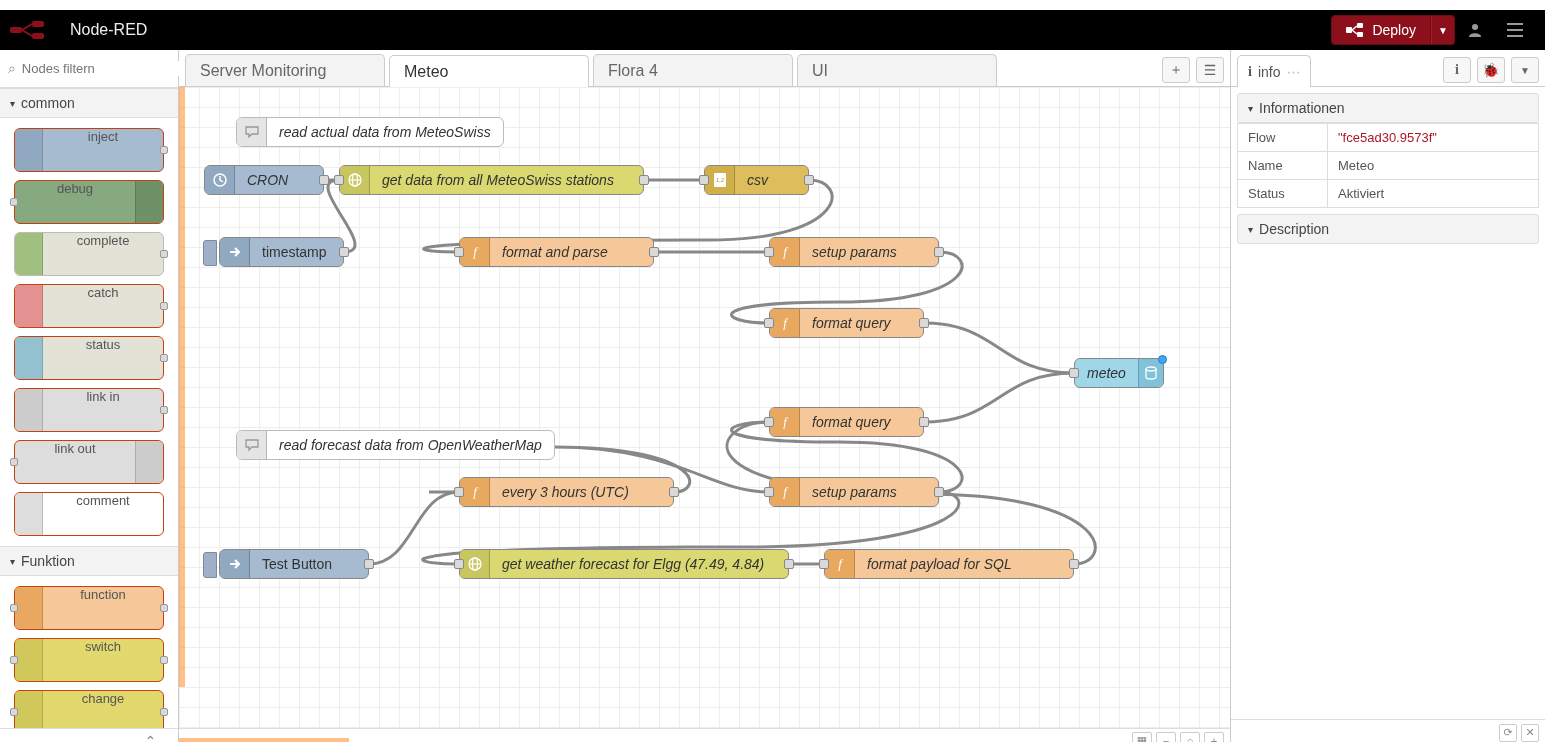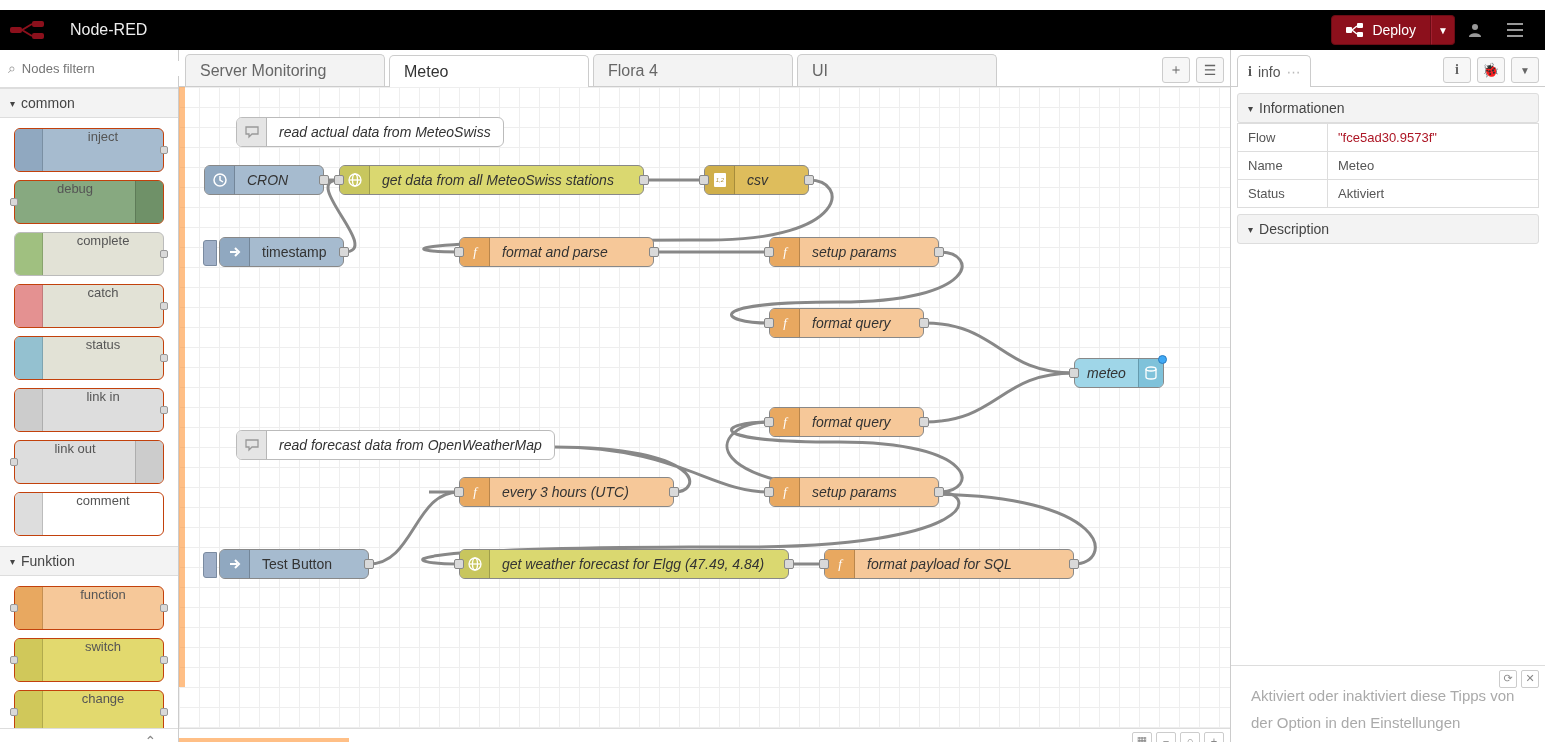--- a/index.html
+++ b/index.html
@@ -477,16 +477,15 @@
       </div>
     <div class="sb-tips">
       <div class="tipbtns">
         <div class="tipbtn">
             <span>⟳</span>
           </div>
         <div class="tipbtn">
             <span>✕</span>
           </div>
       </div>
-      <span>Aktiviert oder inaktiviert diese Tipps von der Option in den Einstellungen</span>
     </div>
   </div>
 </div>
 
 </body></html>

